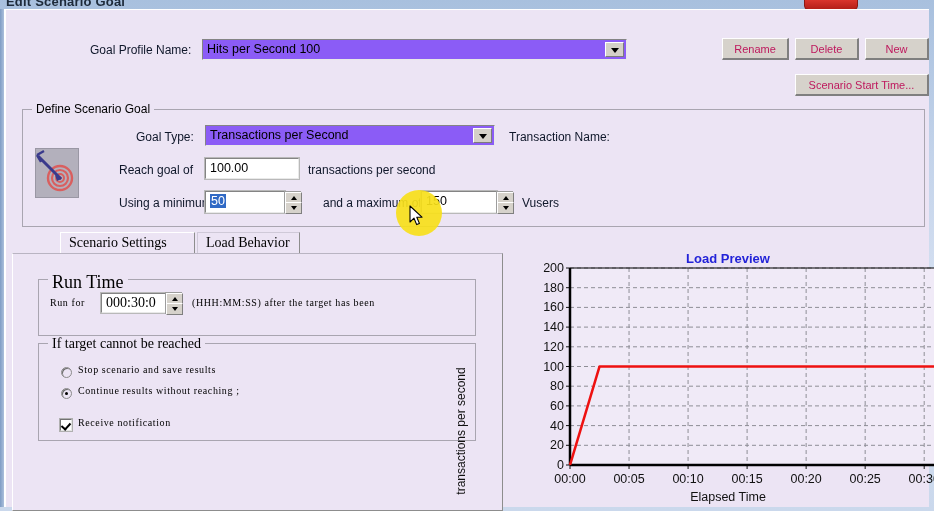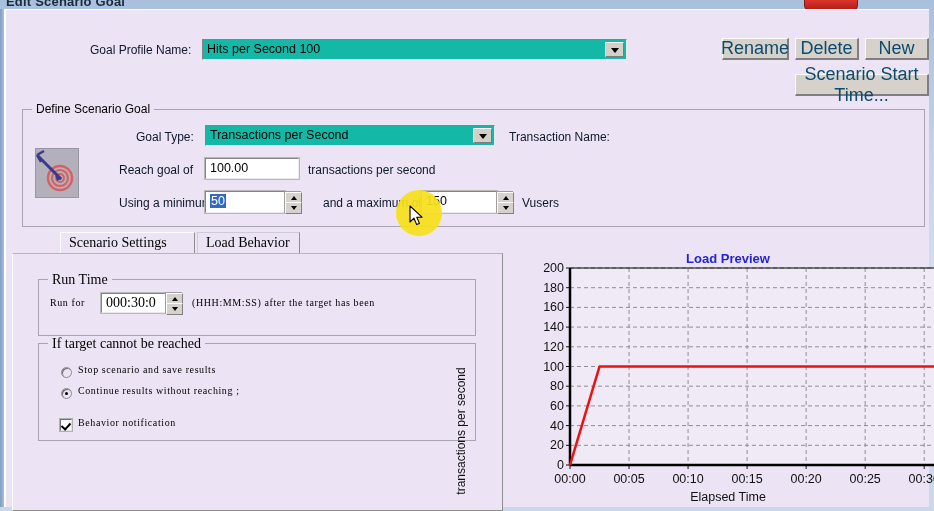--- a/index.html
+++ b/index.html
@@ -37,21 +37,21 @@
   }
   .dialog-edge-left{
     position:absolute;left:0;top:9px;width:5px;height:498px;
     background:linear-gradient(90deg,#7e9cc4,#b7c9e2);
   }
 
   
   .lbl{font-family:"Liberation Sans", sans-serif;font-size:12px;color:#0f172a;}
   .profile-label{position:absolute;left:84px;top:33px;}
   .combo{
-    position:absolute;background:#14b8a6;
+    position:absolute;background:#8b5cf6;
     border:2px inset #b5b5b5;
     border-top:1px solid #848484;border-left:1px solid #848484;
     border-right:1px solid #e8e8e8;border-bottom:1px solid #e8e8e8;
     box-sizing:border-box;
     padding-left:12px;
   }
   .combo .val{
     position:absolute;left:4px;top:2px;font-size:12.5px;
     white-space:nowrap;color:#000;
   }
@@ -66,21 +66,21 @@
     margin-left:-4px;margin-top:-2px;
     border-left:4px solid transparent;border-right:4px solid transparent;
     border-top:5px solid #000;
   }
   #profile-combo{left:196px;top:29px;width:425px;height:21px;}
 
   .btn{
     position:absolute;background:#d6d2cb;
     border-top:1px solid #fefefe;border-left:1px solid #fefefe;
     border-right:2px solid #7f7f7f;border-bottom:2px solid #7f7f7f;
-    font-family:"Liberation Sans", sans-serif;font-size:18px;color:#0c4a6e;
+    font-family:"Liberation Sans", sans-serif;font-size:11px;color:#be185d;
     text-align:center;box-sizing:border-box;cursor:default;
     display:flex;align-items:center;justify-content:center;
   }
   #btn-rename{left:716px;top:28px;width:67px;height:22px;}
   #btn-delete{left:789px;top:28px;width:64px;height:22px;}
   #btn-new{left:859px;top:28px;width:64px;height:22px;}
   #btn-start-time{left:789px;top:64px;width:134px;height:22px;}
 
   
   .group{
@@ -172,21 +172,21 @@
     position:absolute;left:6px;top:243px;width:491px;height:258px;
     background:#ece4f4;
     border-left:1px solid #fff;border-top:1px solid #b9b4c2;
     border-right:1px solid #8d8d8d;border-bottom:1px solid #8d8d8d;
     box-sizing:border-box;
   }
 
   .mono{font-family:"Liberation Serif", serif;font-size:10px;letter-spacing:.6px;}
 
   #grp-runtime{left:32px;top:269px;width:438px;height:57px;}
-  #grp-runtime .glabel{font-family:"Liberation Serif", serif;font-size:14px;}
+  #grp-runtime .glabel{font-family:"Liberation Serif", serif;font-size:18px;}
   .runfor-label{position:absolute;left:44px;top:287px;}
   #runtime-field{left:95px;top:283px;width:70px;height:20px;}
   #runtime-field .v{font-family:"Liberation Serif", serif;font-size:14px;top:1px;}
   #runtime-spin{left:159px;top:282px;}
   .runtime-suffix{position:absolute;left:186px;top:287px;white-space:nowrap;}
 
   #grp-target{left:32px;top:333px;width:438px;height:98px;}
   #grp-target .glabel{font-family:"Liberation Serif", serif;font-size:14px;}
 
   .radio{
@@ -343,21 +343,21 @@
       <span class="glabel">If target cannot be reached</span>
     </div>
 
     <span class="radio" id="radio-stop"></span>
     <div class="mono radio-stop-label">Stop scenario and save results</div>
 
     <span class="radio on" id="radio-continue"></span>
     <div class="mono radio-cont-label">Continue results without reaching ;</div>
 
     <span class="checkbox on" id="chk-notify"></span>
-    <div class="mono chk-notify-label">Behavior notification</div>
+    <div class="mono chk-notify-label">Receive notification</div>
 
     <div class="chart-wrap">
       <div class="chart-title">Load Preview</div>
       <div class="ylabel">transactions per second</div>
       <svg class="chart-svg" id="chart-svg" width="424" height="245">
           <rect x="54" y="22" width="366" height="197" fill="#f0eaf7"></rect>
           <line x1="54" y1="199.3" x2="420" y2="199.3" stroke="#8e8e96" stroke-width="1" stroke-dasharray="4 3"></line>
           <line x1="54" y1="179.6" x2="420" y2="179.6" stroke="#8e8e96" stroke-width="1" stroke-dasharray="4 3"></line>
           <line x1="54" y1="159.9" x2="420" y2="159.9" stroke="#8e8e96" stroke-width="1" stroke-dasharray="4 3"></line>
           <line x1="54" y1="140.2" x2="420" y2="140.2" stroke="#8e8e96" stroke-width="1" stroke-dasharray="4 3"></line>

